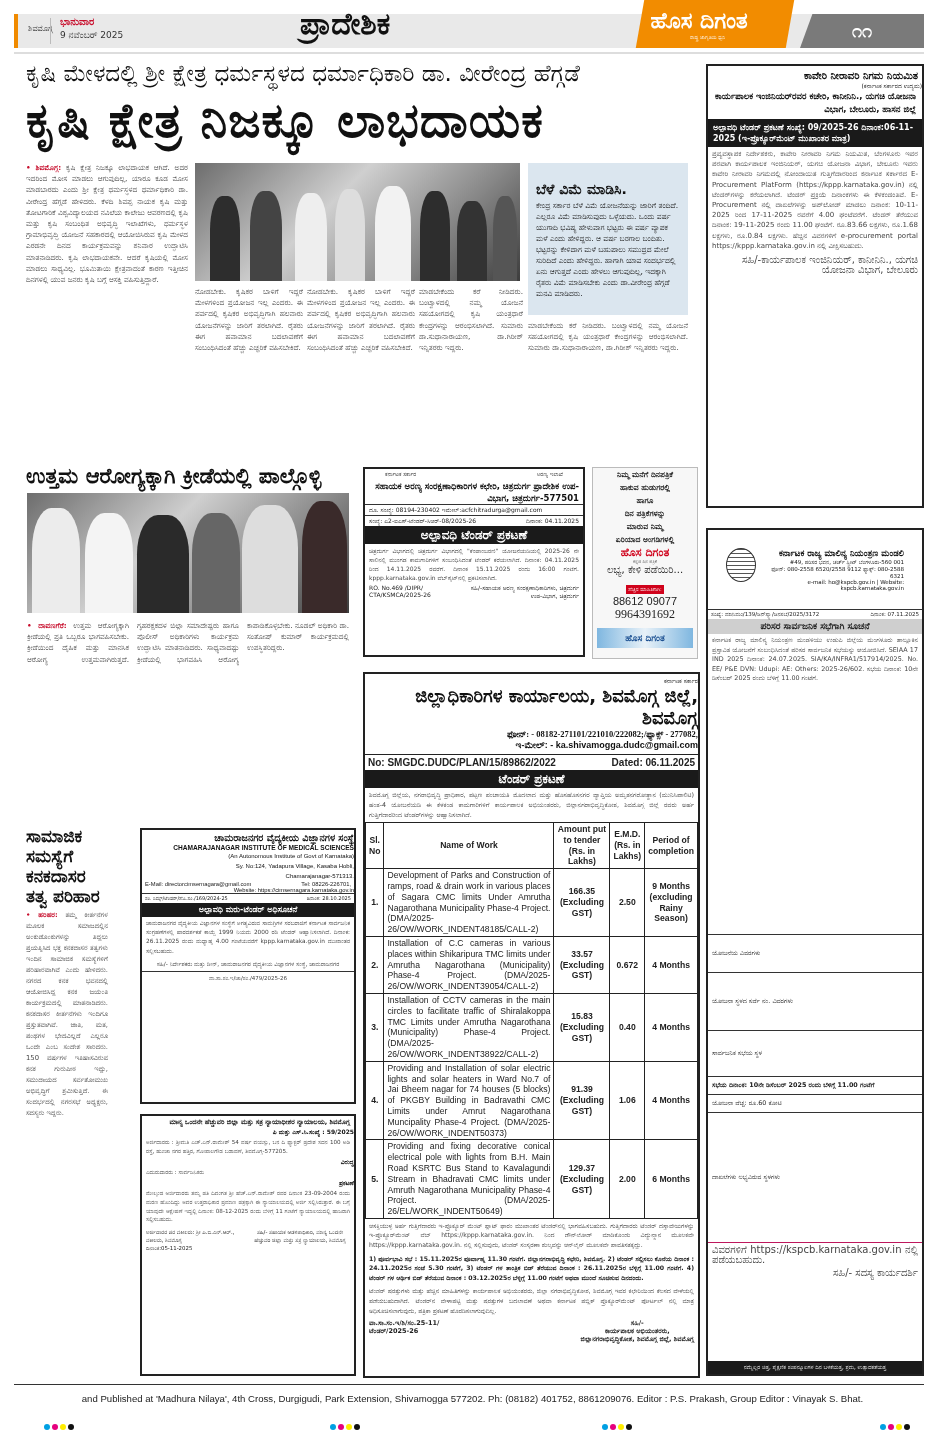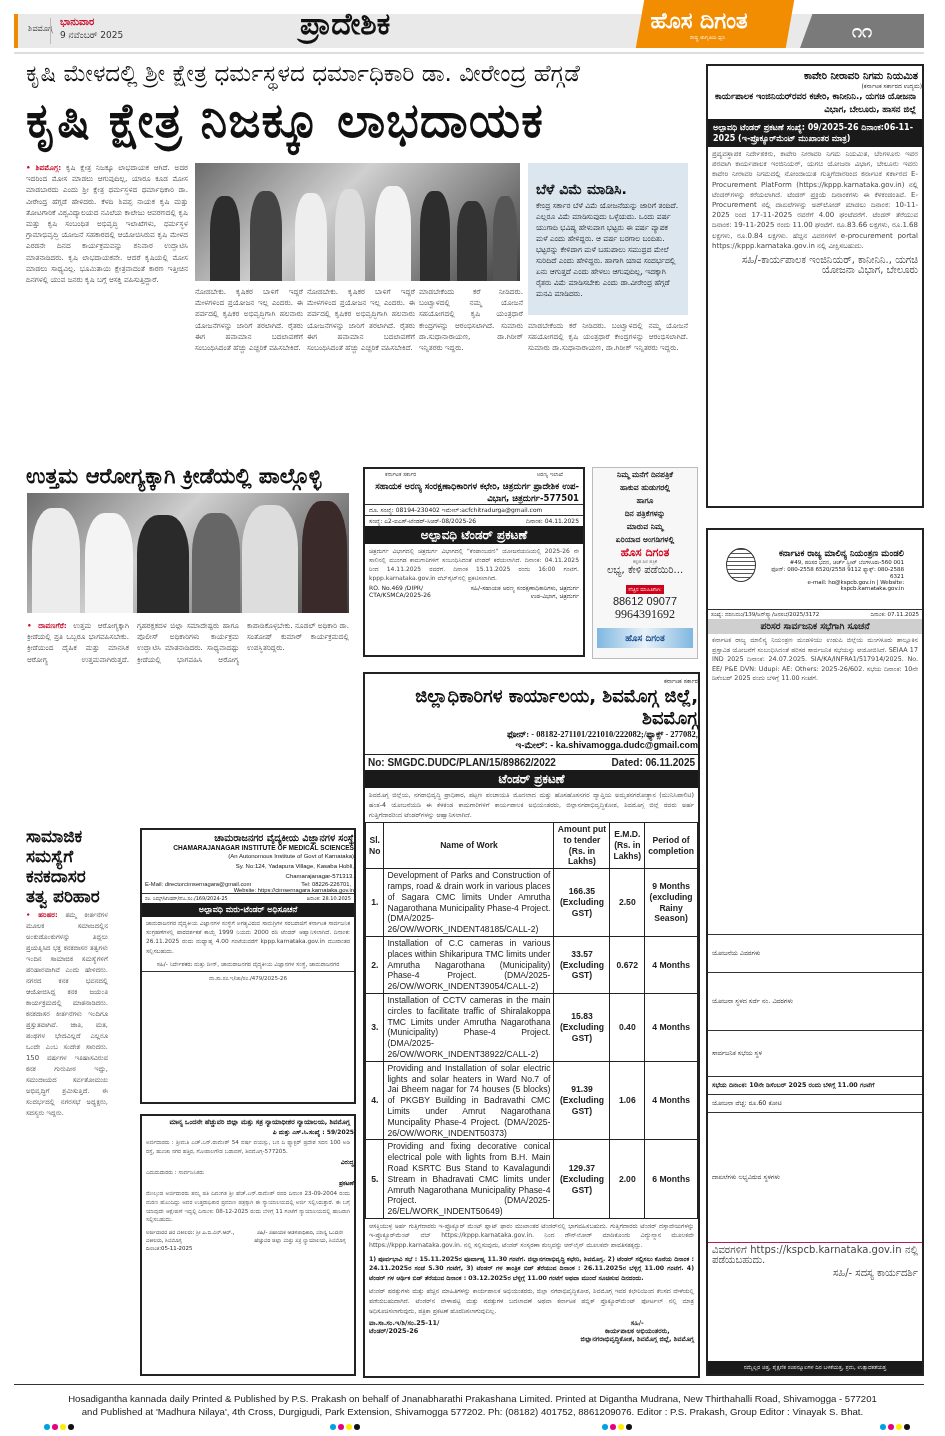--- a/index.html
+++ b/index.html
@@ -285,21 +285,20 @@
     <div style="width:90px">
       <div>ಅರ್ಜಿದಾರರ ಪರ ವಕೀಲರು: ಶ್ರೀ ಪಿ.ಬಿ.ಎನ್.ಆರ್., ವಕೀಲರು, ಶಿವಮೊಗ್ಗ</div>
       <div>ದಿನಾಂಕ:05-11-2025</div>
     </div>
     <div style="width:100px;text-align:center">ಸಹಿ/- ಸಹಾಯಕ ಆಡಳಿತಾಧಿಕಾರಿ, ಮಾನ್ಯ ಒಂದನೇ ಹೆಚ್ಚುವರಿ ಜಿಲ್ಲಾ ಮತ್ತು ಸತ್ರ ನ್ಯಾಯಾಲಯ, ಶಿವಮೊಗ್ಗ</div>
   </div>
 </div>
 
 <div class="abs" style="left:14px;top:1384px;width:910px;height:1px;background:#333"></div>
 <div class="abs footer">
-  <div>Hosadigantha kannada daily Printed &amp; Published by P.S. Prakash on behalf of Jnanabharathi Prakashana Limited. Printed at Digantha Mudrana, New Thirthahalli Road, Shivamogga - 577201</div>
   <div>and Published at 'Madhura Nilaya', 4th Cross, Durgigudi, Park Extension, Shivamogga 577202. Ph: (08182) 401752, 8861209076. Editor : P.S. Prakash, Group Editor : Vinayak S. Bhat.</div>
 </div>
 <div class="abs dots" style="left:44px">
     <i style="background:#00a0e3"></i>
     <i style="background:#e6007e"></i>
     <i style="background:#ffed00"></i>
     <i style="background:#111"></i>
   </div>
 <div class="abs dots" style="left:330px">
     <i style="background:#00a0e3"></i>

